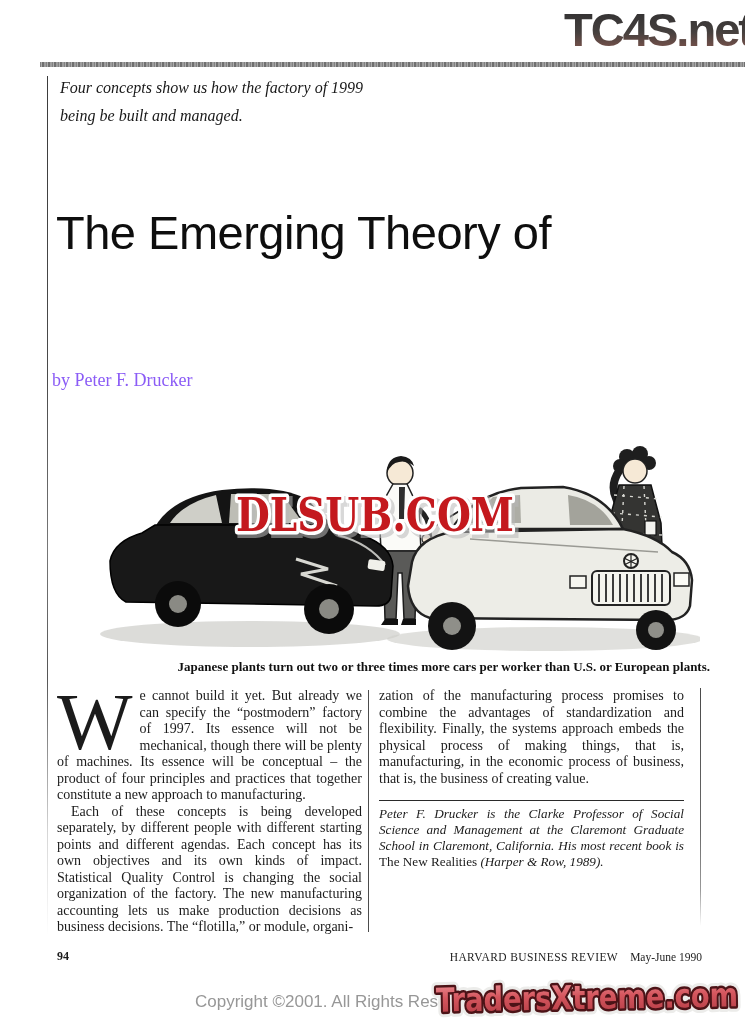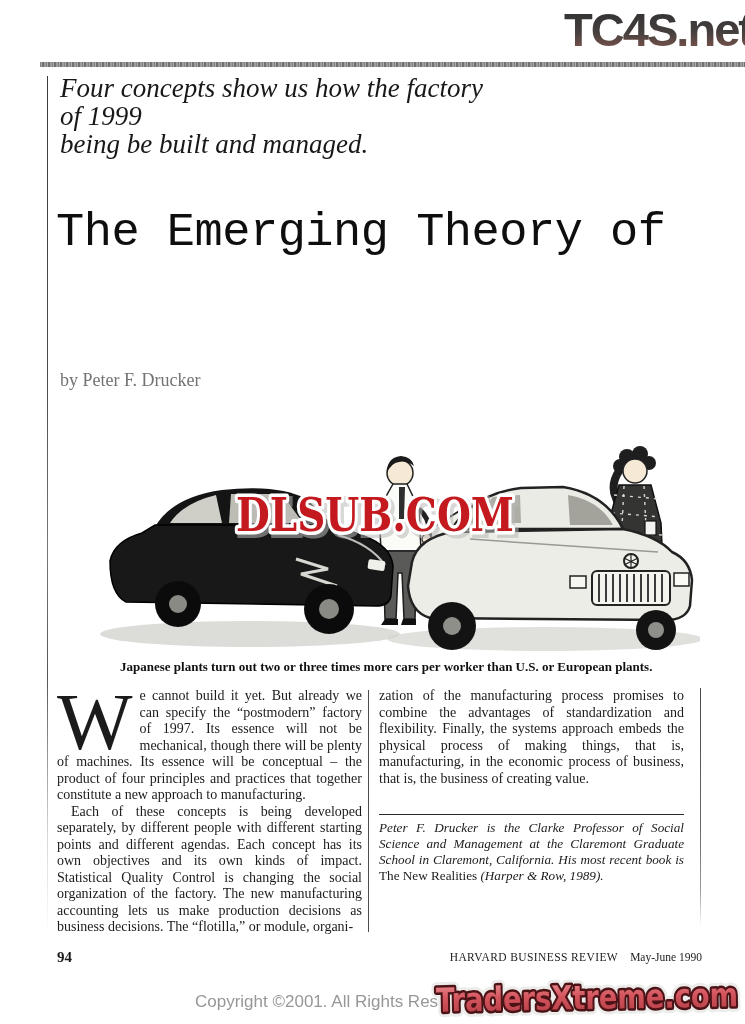--- a/index.html
+++ b/index.html
@@ -13,52 +13,52 @@
     position:absolute;left:40px;top:62px;width:705px;height:5px;
     background:repeating-linear-gradient(90deg,#6b6b6b 0 1px,#9d9d9d 1px 2px,#565656 2px 4px,#8b8b8b 4px 6px);
     opacity:.85;
   }
   .vline-left{
     position:absolute;left:47px;top:76px;width:1px;height:860px;
     background:linear-gradient(#3b3b3b 0%,#4a4a4a 35%,#777 55%,#555 70%,rgba(90,90,90,.25) 88%,transparent 100%);
   }
   .epigraph{
     position:absolute;left:60px;top:74px;width:440px;
-    font-style:italic;font-size:27px;line-height:28px;color:#181818;
+    font-style:italic;font-size:16px;line-height:28px;color:#181818;
   }
   .title{
     position:absolute;left:56px;top:204px;width:620px;
-    font-family:Liberation Mono, monospace;font-size:47px;line-height:57px;
+    font-family:Liberation Sans, sans-serif;font-size:47px;line-height:57px;
     color:#0e0e0e;letter-spacing:-0.5px;font-weight:400;
   }
-  .byline{position:absolute;left:60px;top:370px;font-size:18px;color:#737373;}
+  .byline{position:absolute;left:52px;top:370px;font-size:18px;color:#8b5cf6;}
   .illo{position:absolute;left:100px;top:433px;width:600px;height:222px;}
   .caption{
-    position:absolute;left:120px;top:659px;width:590px;text-align:left;
+    position:absolute;left:120px;top:659px;width:590px;text-align:right;
     font-size:13px;font-weight:bold;color:#111;
   }
   .columns{position:absolute;left:57px;top:688px;width:627px;display:flex;gap:17px;}
   .col{width:305px;font-size:14px;line-height:16.5px;text-align:justify;}
   .col p{margin:0;}
   .col p.indent{text-indent:14px;}
   .dropcap{
     float:left;font-size:80px;line-height:62px;height:62px;
     margin:3px 7px 0 0;color:#1b1b1b;font-weight:400;
   }
   .divider-mid{position:absolute;left:368px;top:690px;width:1px;height:242px;background:#4c4c4c;}
   .vline-right{
     position:absolute;left:700px;top:688px;width:1px;height:238px;
     background:linear-gradient(#4a4a4a 0%,#6a6a6a 60%,#9a9a9a 85%,transparent 100%);
   }
   .bio{
-    border-top:1.5px solid #2a2a2a;margin-top:27px;padding-top:5px;
+    border-top:1.5px solid #2a2a2a;margin-top:13px;padding-top:5px;
     font-style:italic;font-size:13.2px;line-height:16px;text-align:justify;
   }
   .bio .rm{font-style:normal;}
-  .footer-left{position:absolute;left:57px;top:949px;font-size:15px;font-weight:bold;}
+  .footer-left{position:absolute;left:57px;top:949px;font-size:12px;font-weight:bold;}
   .footer-right{position:absolute;right:55px;top:951px;font-size:11.5px;letter-spacing:.4px;color:#222;margin-left:16px;}
   .footer-right .issue{margin-left:12px;letter-spacing:0;}
   .copyright{
     position:absolute;left:195px;top:992px;z-index:1;
     font-family:"Liberation Sans",sans-serif;font-size:17px;color:#979797;
   }
   .wm-top{position:absolute;top:2px;right:2px;z-index:2;}
   .wm-bottom{position:absolute;left:428px;top:976px;z-index:3;}
 </style>
 </head>

